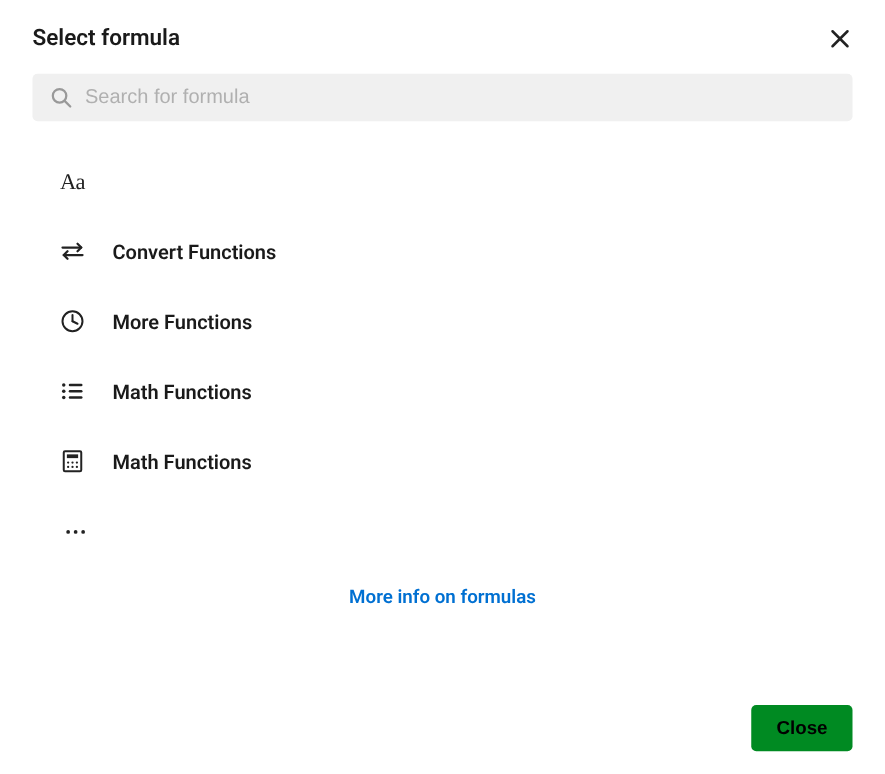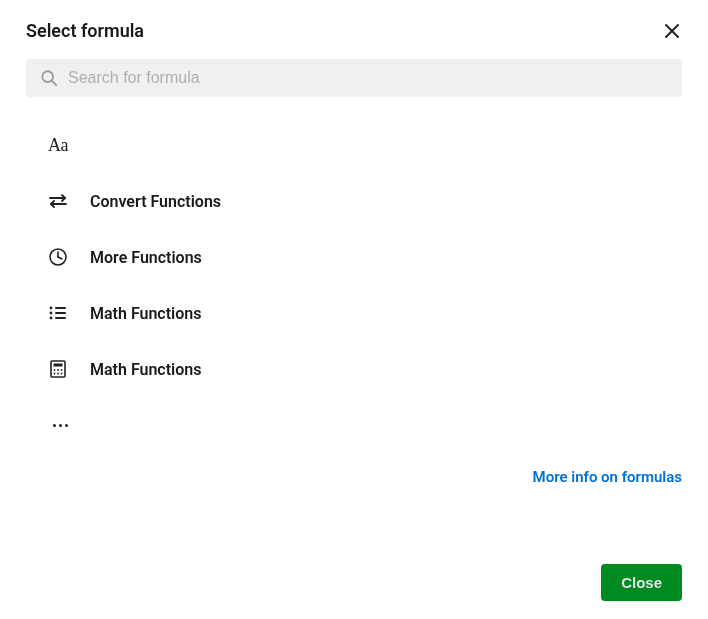--- a/index.html
+++ b/index.html
@@ -88,39 +88,39 @@
     .cat-icon svg {
       width: 20px;
       height: 20px;
     }
     .cat-label {
       font-size: 16px;
       font-weight: 600;
       color: #1a1a1a;
     }
     .more-info {
-      text-align: right;
+      text-align: center;
       margin-top: 14px;
       margin-bottom: 30px;
     }
     .more-info a {
       color: #0070d2;
       font-size: 15px;
       font-weight: 600;
       text-decoration: none;
       cursor: pointer;
     }
     .footer {
       display: flex;
       justify-content: flex-end;
       margin-top: auto;
     }
     .close-btn {
       background: #008a22;
-      color: #e5e5e5;
+      color: #000000;
       border: none;
       border-radius: 4px;
       padding: 10px 20px;
       font-size: 15px;
       font-weight: 600;
       cursor: pointer;
     }
     .aa-icon {
       font-family: Georgia, 'Times New Roman', serif;
       font-size: 18px;

